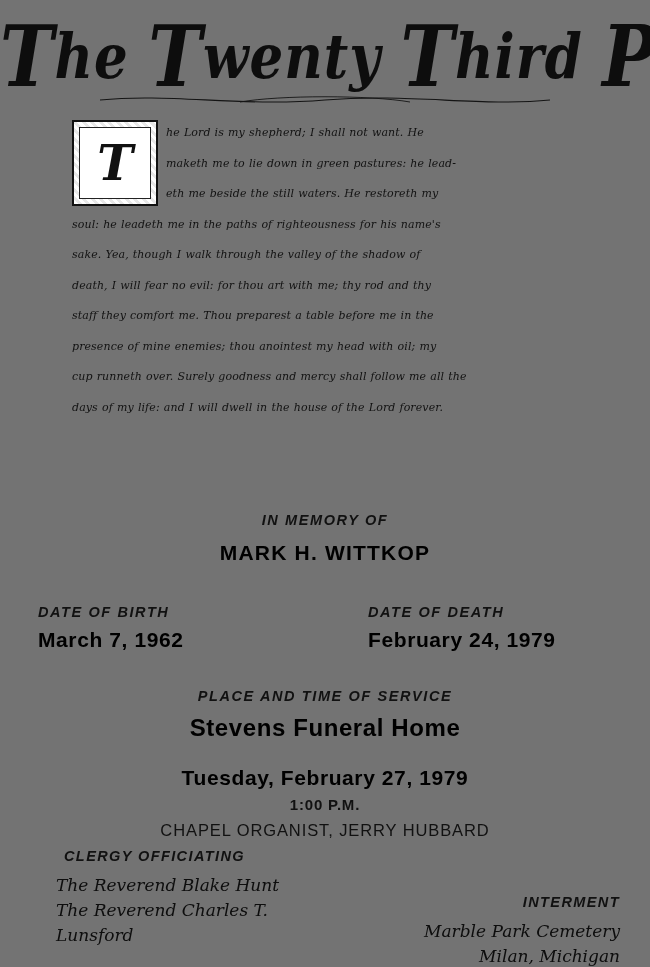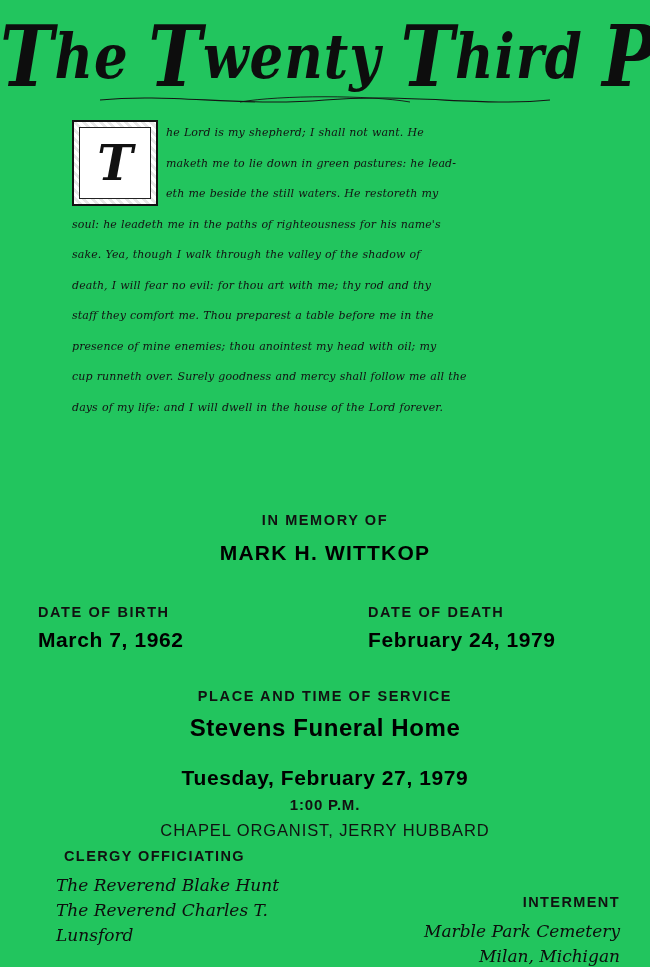--- a/index.html
+++ b/index.html
@@ -13,21 +13,21 @@
     font-family: "Liberation Sans", sans-serif;
     color: #111111;
     position: relative;
     overflow: hidden;
   }
 
   .page {
     position: relative;
     width: 650px;
     height: 967px;
-    background: #22c55e;
+    background: #737373;
   }
 
   
   .title-block {
     position: absolute;
     top: 18px;
     left: 0;
     width: 650px;
     text-align: center;
   }
@@ -115,20 +115,21 @@
     top: 512px;
     width: 650px;
     text-align: center;
   }
   .label {
     font-family: "Liberation Sans", sans-serif;
     font-weight: 700;
     font-size: 14.5px;
     letter-spacing: 1.6px;
     color: #111;
+    font-style: italic;
   }
   .value {
     font-family: "Liberation Sans", sans-serif;
     font-weight: 700;
     font-size: 20px;
     letter-spacing: 0.6px;
     color: #000;
   }
   .memorial .in-memory {
     margin-bottom: 13px;

